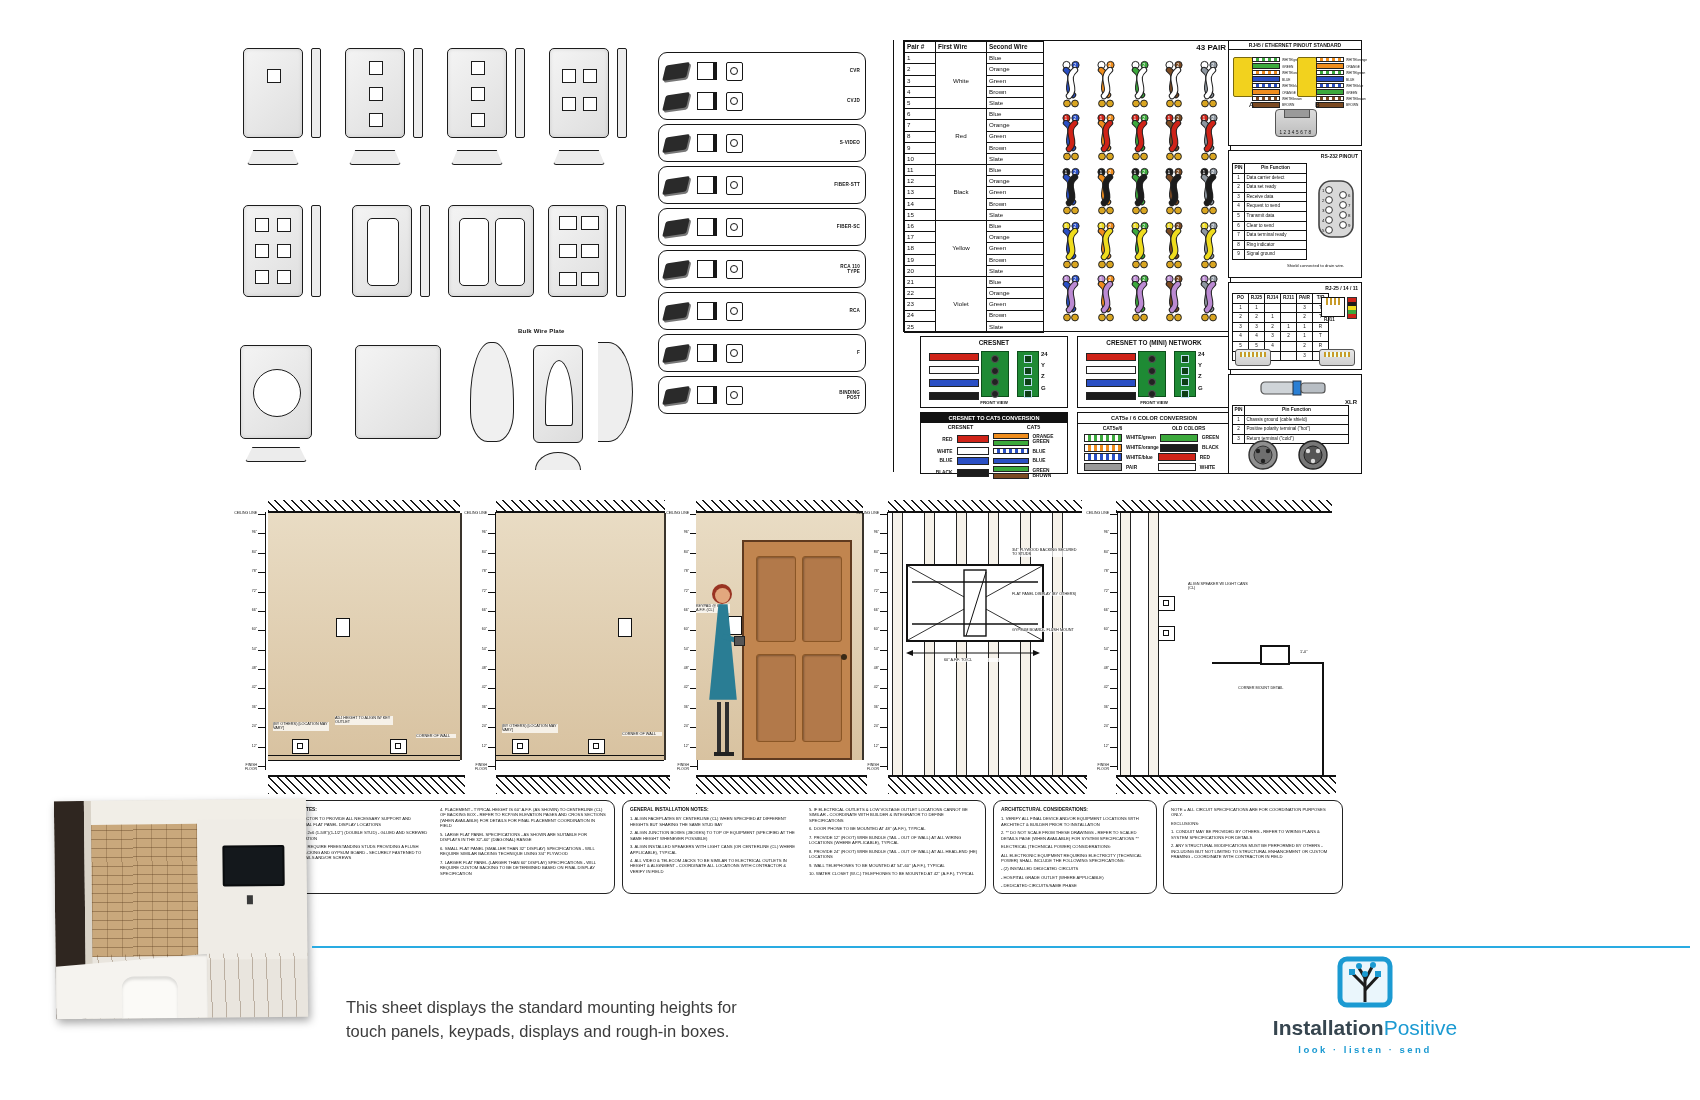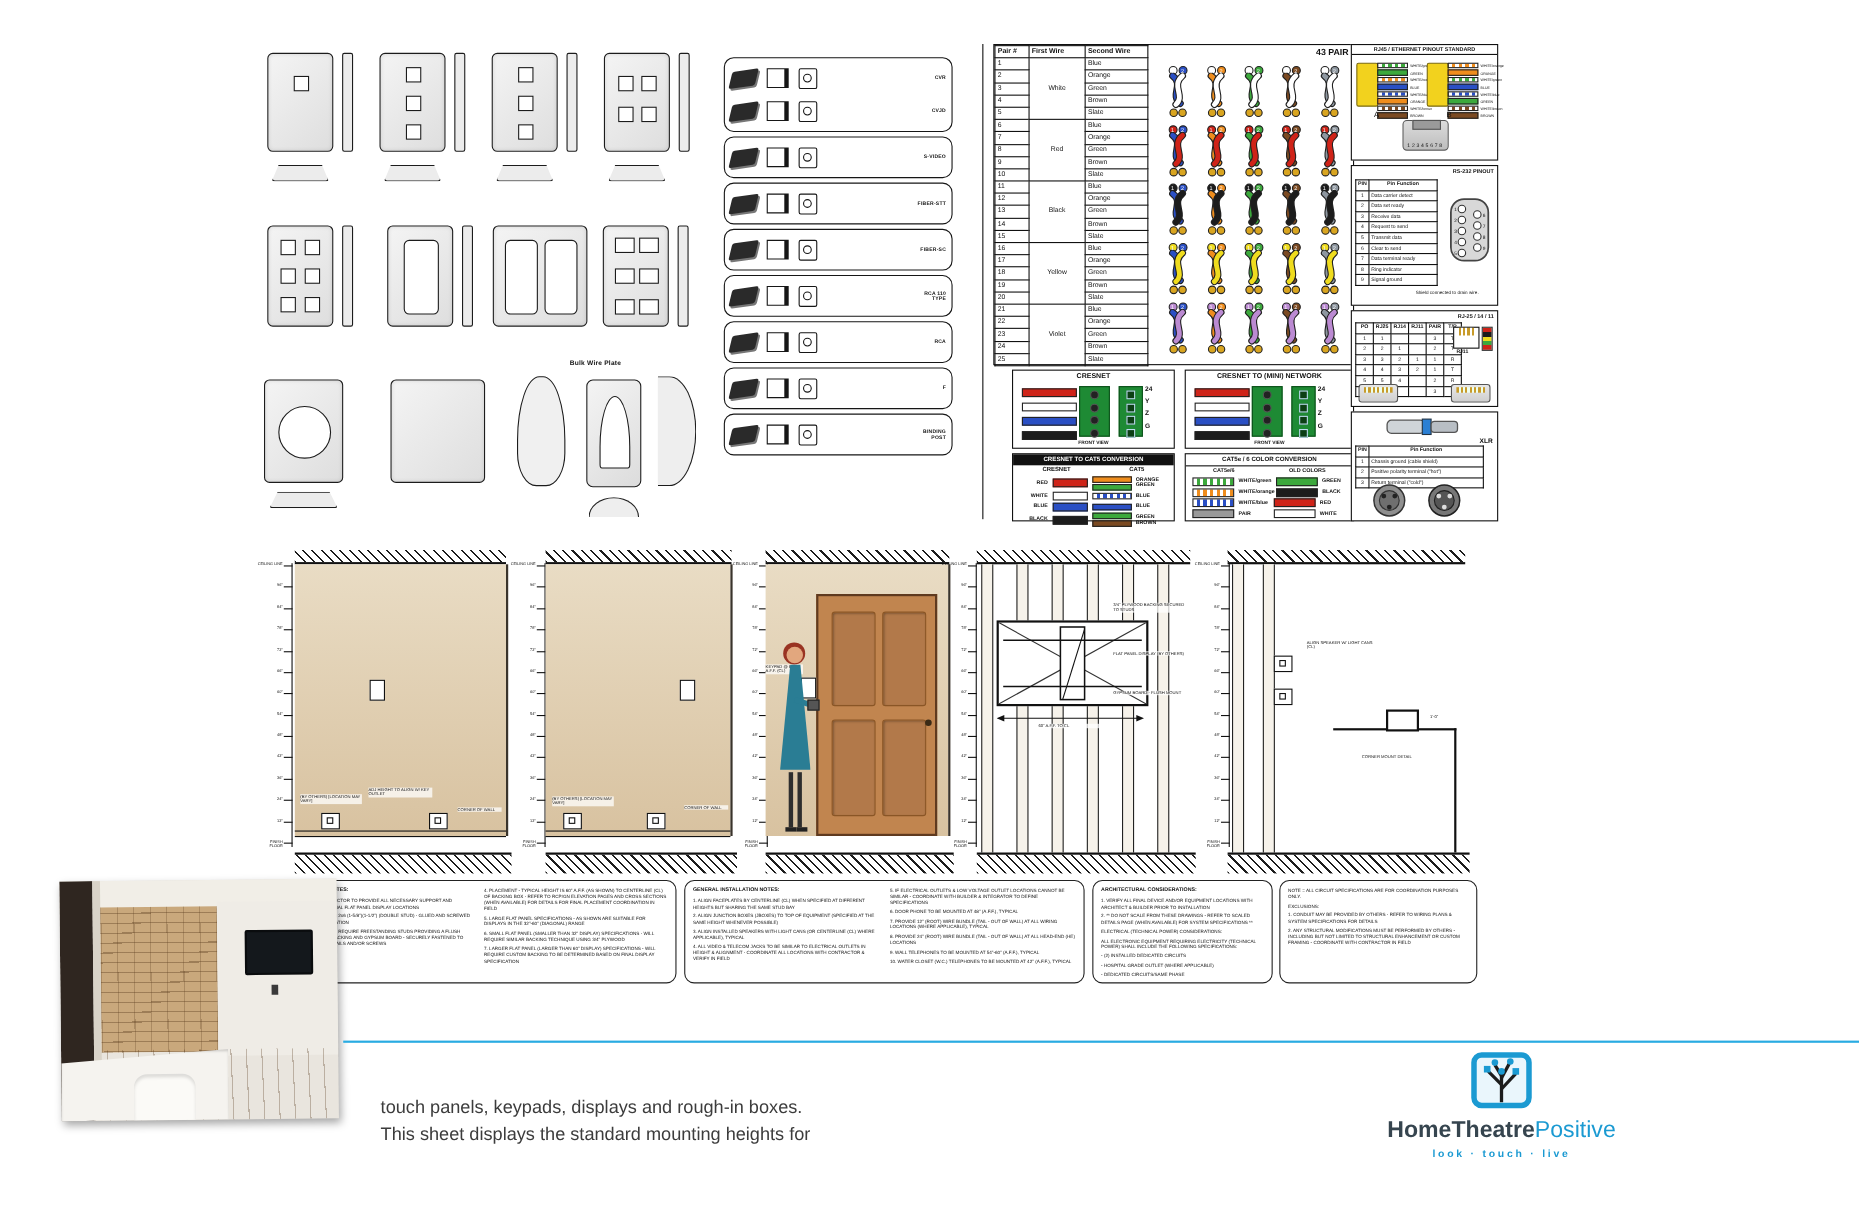--- a/index.html
+++ b/index.html
@@ -1383,22 +1383,22 @@
     <div style="position:absolute;left:143px;top:20px;right:0;height:140px;background:#efece6;"></div>
     <div style="position:absolute;left:168px;top:46px;width:58px;height:37px;background:#14181c;border:2px solid #0a0c0e;border-radius:2px;"></div>
     <div style="position:absolute;left:192px;top:96px;width:6px;height:9px;background:#3a3a3a;"></div>
     <div style="position:absolute;left:30px;bottom:0;right:0;height:64px;background:linear-gradient(#c59a62,#a87c48);background-image:repeating-linear-gradient(88deg,rgba(80,50,20,.3) 0 1px,transparent 1px 14px);"></div>
     <div style="position:absolute;left:0;bottom:0;width:152px;height:64px;background:#f5f3ef;clip-path:polygon(0 18%,100% 0,100% 100%,0 100%);box-shadow:inset 0 2px 2px rgba(0,0,0,.15);"></div>
     <div style="position:absolute;left:66px;bottom:0;width:56px;height:42px;background:#fbfaf7;border-radius:12px 12px 0 0;box-shadow:inset 0 3px 3px rgba(0,0,0,.12);"></div>
   </div>
 
   <div class="accent-line" style="left:312px;top:946px;width:1378px;background:#29abe2;"></div>
   <div class="subtitle" style="left:346px;top:996px;">
+    <div>This sheet displays the standard mounting heights for</div>
     <div>touch panels, keypads, displays and rough-in boxes.</div>
-    <div>This sheet displays the standard mounting heights for</div>
   </div>
 
   <div>
     <svg class="abs" style="left:1336px;top:956px;" width="58" height="56" viewBox="0 0 58 56">
       <rect x="4" y="3" width="50" height="46" rx="7" fill="#eaf6fc" stroke="#1b9ad2" stroke-width="5"></rect>
       <g stroke="#1c1c1c" stroke-width="3" fill="none">
         <path d="M29,46 V22"></path>
           <path d="M29,30 L17,18"></path>
           <path d="M29,34 L42,20"></path>
           <path d="M29,22 L23,12"></path>
@@ -1406,18 +1406,18 @@
       </g>
       <g fill="#1b9ad2">
         <rect x="13" y="13" width="6" height="6"></rect>
           <rect x="39" y="15" width="6" height="6"></rect>
         <circle cx="23" cy="10" r="3"></circle>
           <circle cx="37" cy="9" r="3"></circle>
           <circle cx="29" cy="18" r="3"></circle>
       </g>
     </svg>
     <div class="brandword" style="left:1235px;top:1016px;">
-      <span class="brand1">HomeTheatre</span><span class="brand2">Positive</span>
-    </div>
-    <div class="tagline" style="left:1235px;top:1044px;">look · touch · live</div>
+      <span class="brand1">Installation</span><span class="brand2">Positive</span>
+    </div>
+    <div class="tagline" style="left:1235px;top:1044px;">look · listen · send</div>
   </div>
 
 </div>
 
 </body></html>

